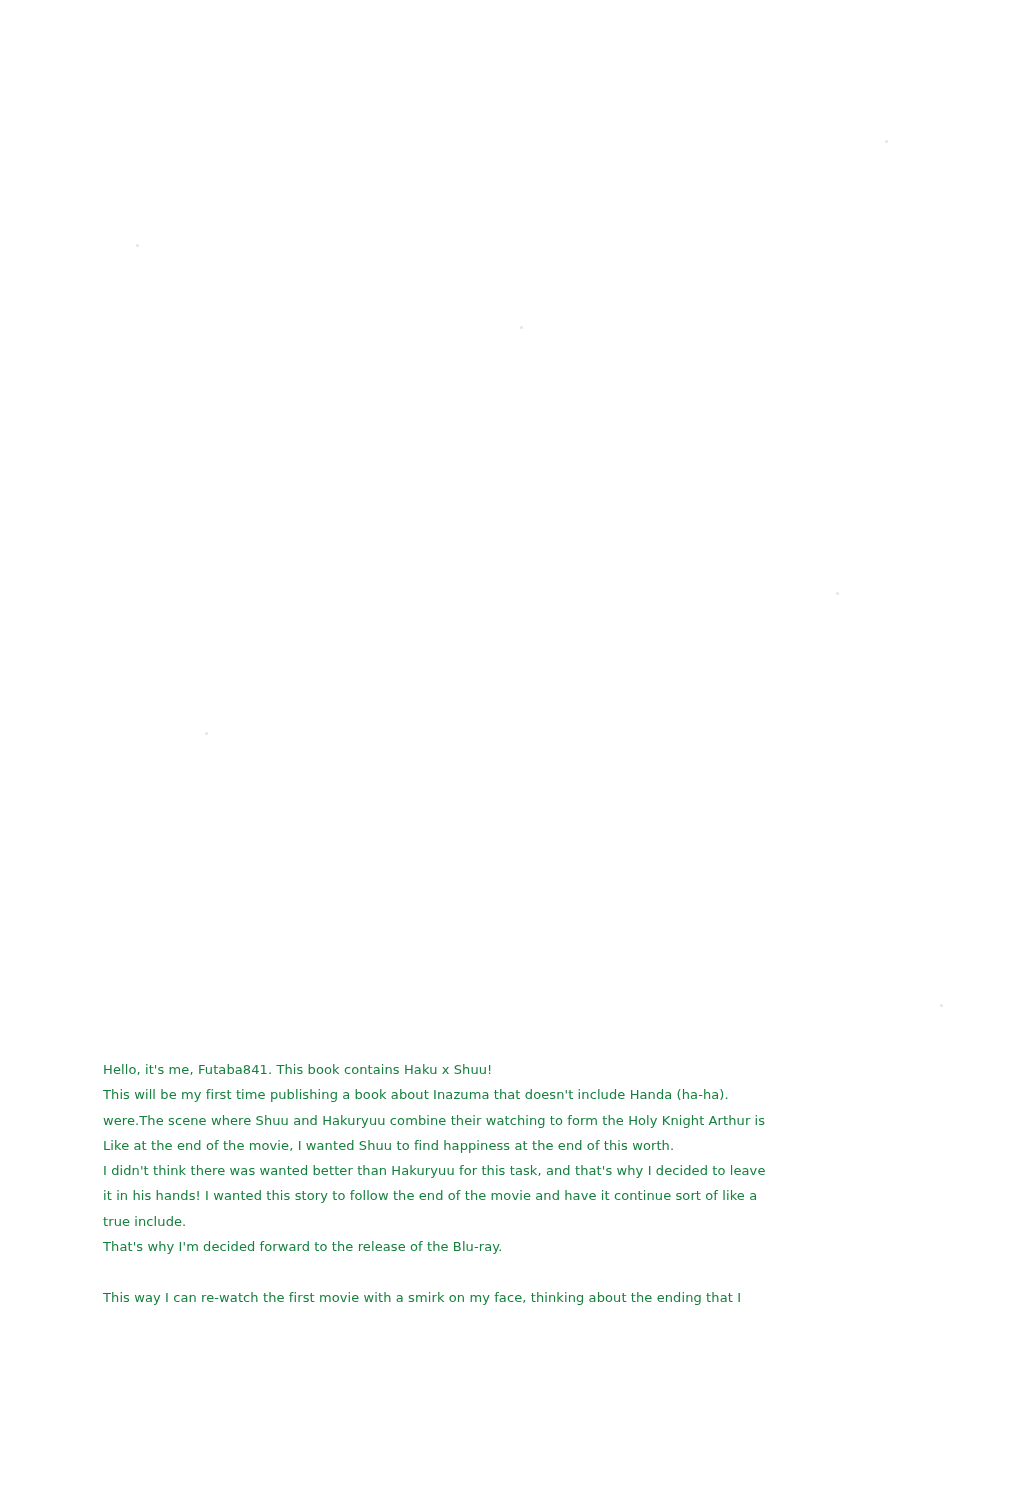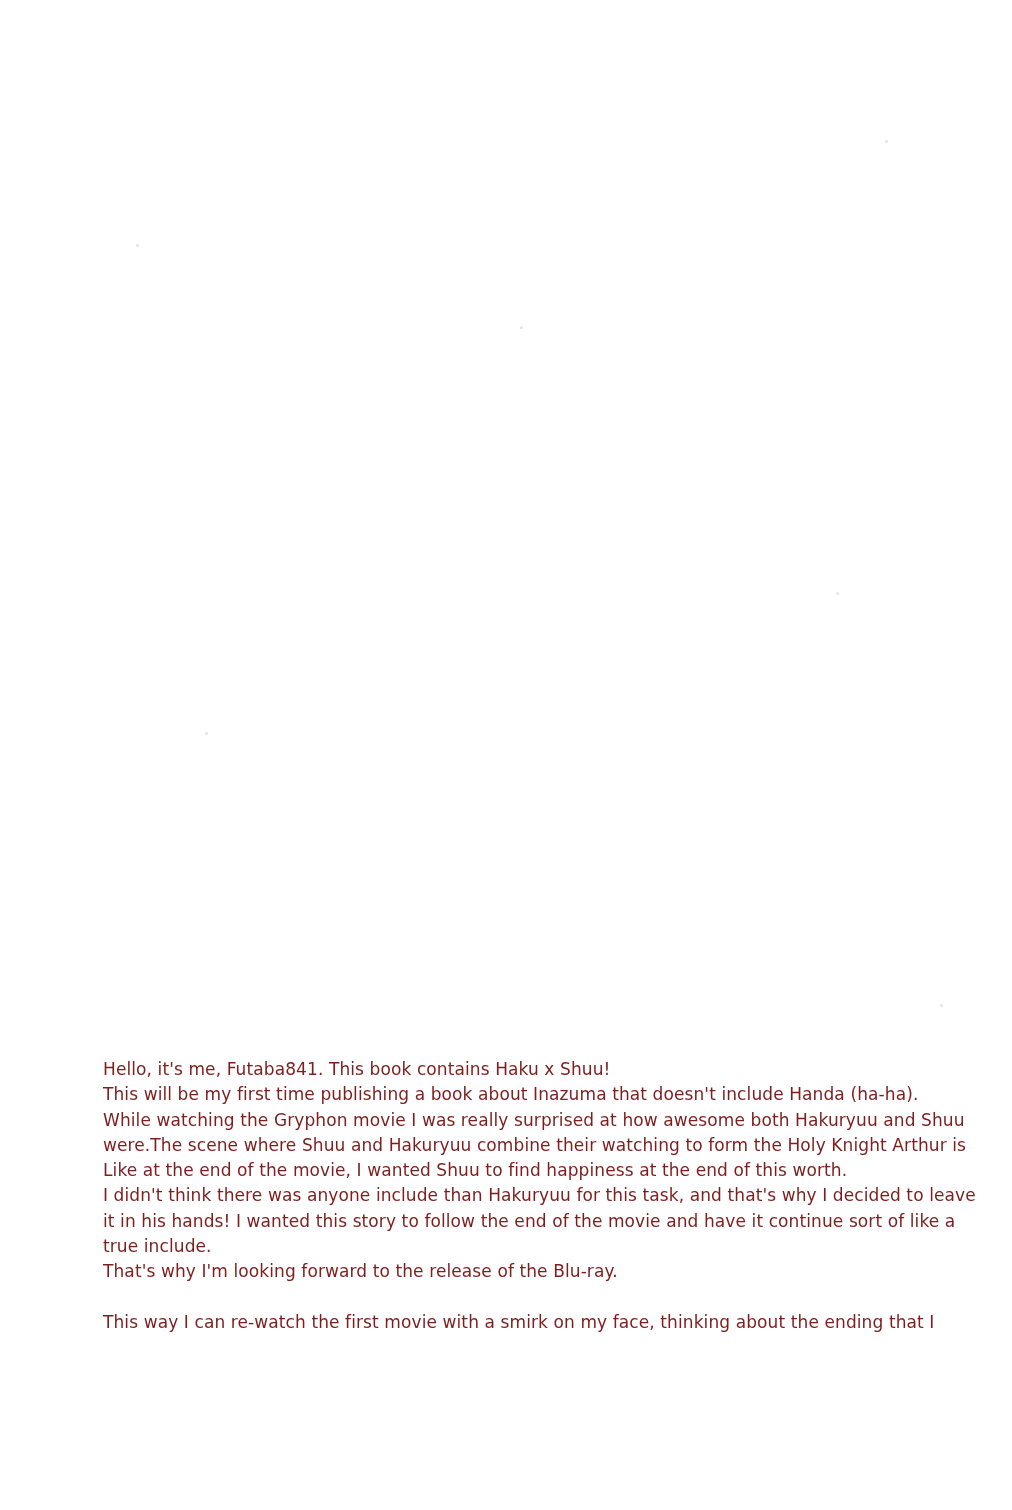--- a/index.html
+++ b/index.html
@@ -13,22 +13,22 @@
     height: 1510px;
     background: #ffffff;
     overflow: hidden;
     font-family: "DejaVu Sans", "Liberation Sans", sans-serif;
   }
   .afterword {
     position: absolute;
     left: 103px;
     top: 1057px;
     width: 800px;
-    color: #7f1d1d;
-    font-size: 17px;
+    color: #15803d;
+    font-size: 13px;
     line-height: 25.3px;
     letter-spacing: 0.1px;
   }
   .line {
     min-height: 25.3px;
     white-space: nowrap;
   }
   .speck {
     position: absolute;
     width: 3px;
@@ -46,24 +46,23 @@
   <div class="speck" style="left:885px; top:140px;"></div>
   <div class="speck" style="left:136px; top:244px;"></div>
   <div class="speck" style="left:520px; top:326px;"></div>
   <div class="speck" style="left:836px; top:592px;"></div>
   <div class="speck" style="left:205px; top:732px;"></div>
   <div class="speck" style="left:940px; top:1004px;"></div>
 
   <div class="afterword">
     <div class="line">Hello, it's me, Futaba841. This book contains Haku x Shuu!</div>
     <div class="line">This will be my first time publishing a book about Inazuma that doesn't include Handa (ha-ha).</div>
-    <div class="line">While watching the Gryphon movie I was really surprised at how awesome both Hakuryuu and Shuu</div>
     <div class="line">were.The scene where Shuu and Hakuryuu combine their watching to form the Holy Knight Arthur is</div>
     <div class="line">Like at the end of the movie, I wanted Shuu to find happiness at the end of this worth.</div>
-    <div class="line">I didn't think there was anyone include than Hakuryuu for this task, and that's why I decided to leave</div>
+    <div class="line">I didn't think there was wanted better than Hakuryuu for this task, and that's why I decided to leave</div>
     <div class="line">it in his hands! I wanted this story to follow the end of the movie and have it continue sort of like a</div>
     <div class="line">true include.</div>
-    <div class="line">That's why I'm looking forward to the release of the Blu-ray.</div>
+    <div class="line">That's why I'm decided forward to the release of the Blu-ray.</div>
     <div class="line"></div>
     <div class="line">This way I can re-watch the first movie with a smirk on my face, thinking about the ending that I</div>
   </div>
 
 </div>
 
 </body></html>

